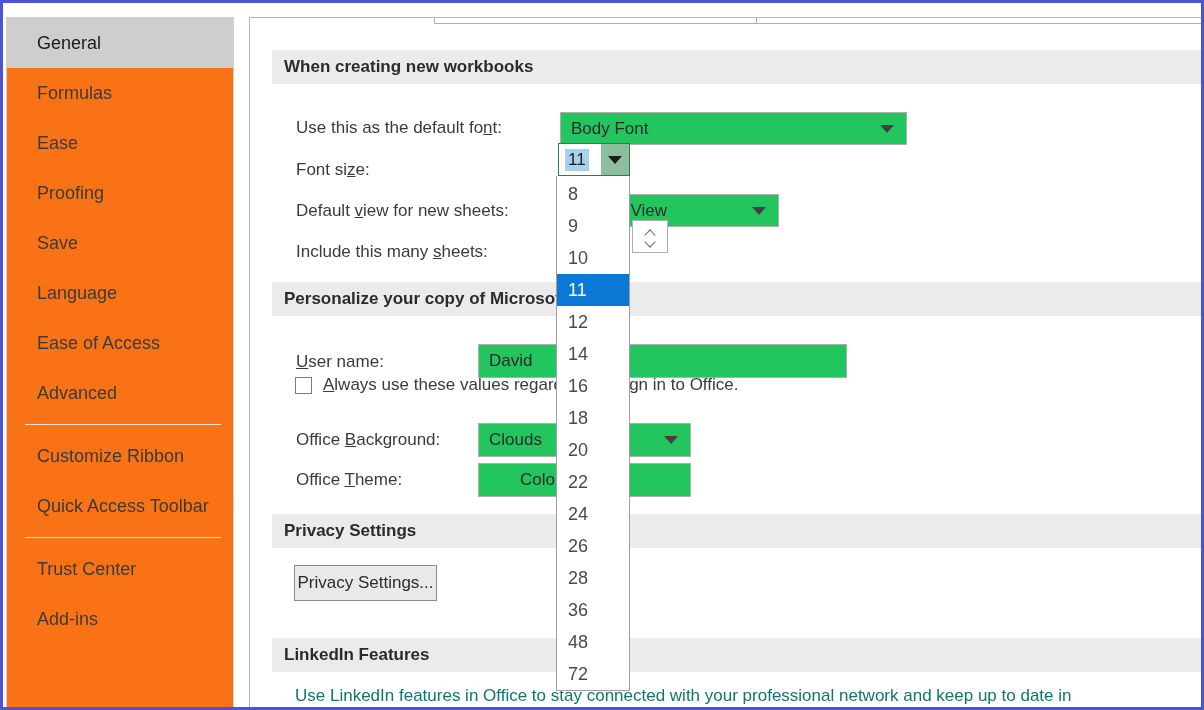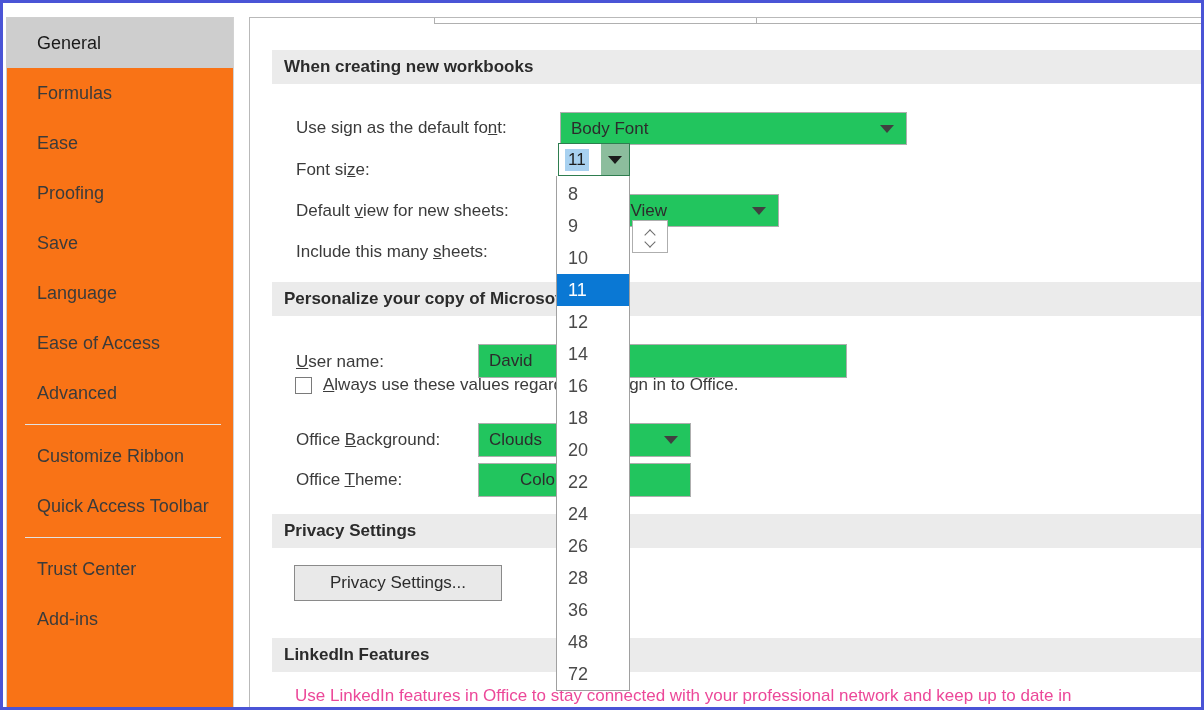--- a/index.html
+++ b/index.html
@@ -163,33 +163,33 @@
     border: 1px solid #7a7a7a;
     background: #fff;
     margin-right: 11px;
     flex: none;
   }
 
   
   #privacy-btn {
     position: absolute;
     left: 291px; top: 562px;
-    width: 208px; height: 36px;
+    width: 143px; height: 36px;
     border: 1px solid #8a8a8a;
     background: #e9e9e9;
     display: flex; align-items: center; justify-content: center;
     font-size: 17px; color: #2c2c2c;
     cursor: pointer;
   }
 
   #linkedin-text {
     position: absolute;
     left: 292px; top: 683px;
     font-size: 17px;
-    color: #ec4899;
+    color: #0f766e;
     white-space: nowrap;
   }
 
   
   #fontsize-combo {
     position: absolute;
     left: 555px; top: 140px;
     width: 72px; height: 33px;
     border: 1px solid #2e7d4f;
     background: #ffffff;
@@ -291,21 +291,21 @@
     </div>
   <div id="side-gutter"></div>
 
   <div id="content">
 
     <div id="top-partial"></div>
     <div id="top-rule"></div>
 
     <div class="section-header" style="top:32px;">When creating new workbooks</div>
 
-    <div class="row-label" style="left:46px; top:100px;"><span>Use sign as the default fo</span><u>n</u><span>t:</span></div>
+    <div class="row-label" style="left:46px; top:100px;"><span>Use this as the default fo</span><u>n</u><span>t:</span></div>
 
     <div class="field" style="left:310px; top:94px; width:347px; height:33px;">
       <span>Body Font</span>
       <span class="combo-arrow"></span>
     </div>
 
     <div class="row-label" style="left:46px; top:142px;"><span>Font si</span><u>z</u><span>e:</span></div>
 
     <div class="row-label" style="left:46px; top:183px;"><span>Default </span><u>v</u><span>iew for new sheets:</span></div>
 

